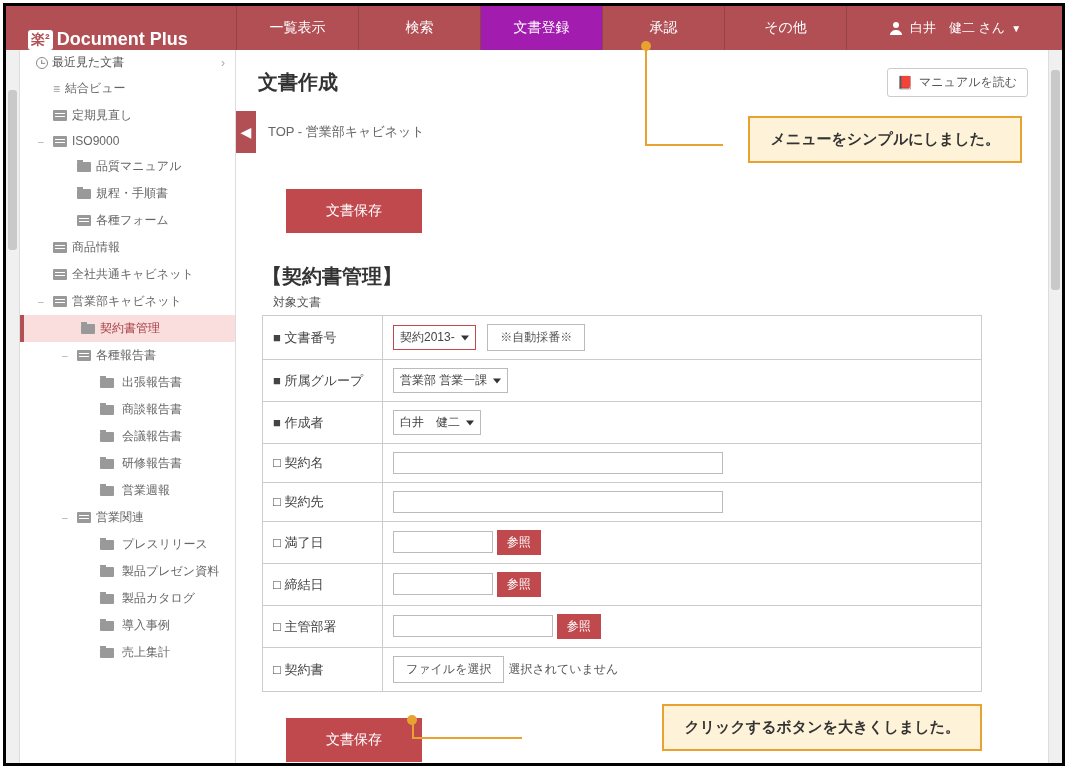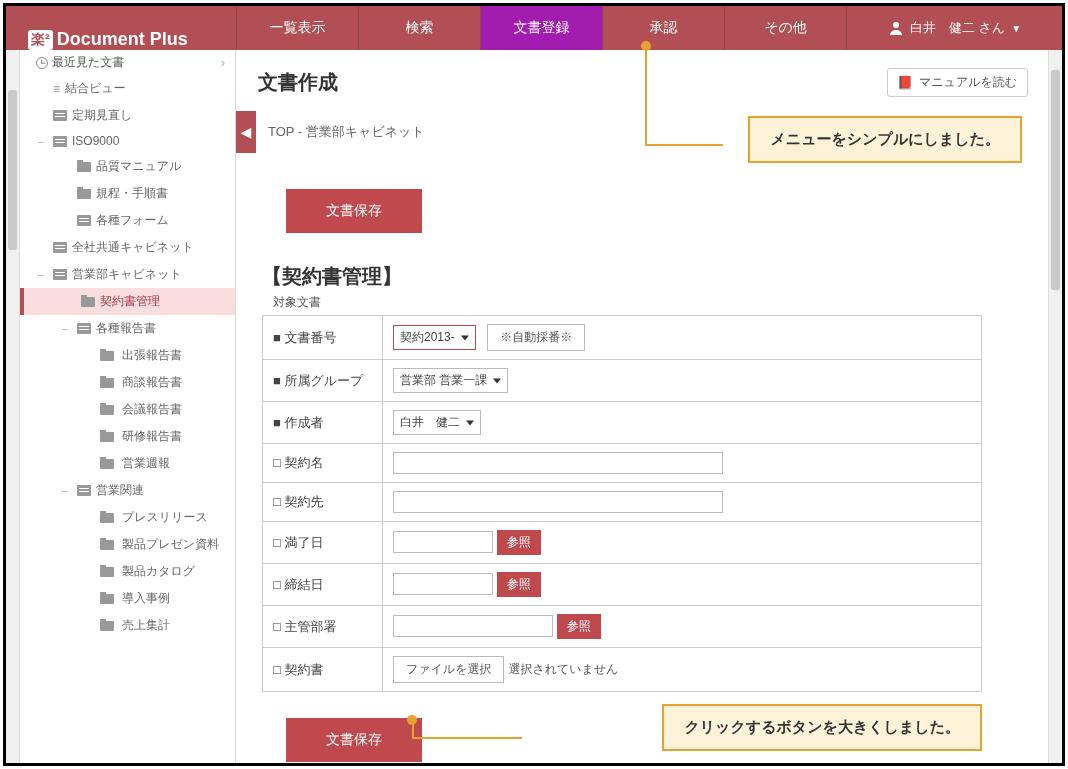--- a/index.html
+++ b/index.html
@@ -125,20 +125,25 @@
               <span>規程・手順書</span>
             </div>
             <div class="tree-row d2">
               <span class="exp"></span>
               <span class="icon-cab"></span>
               <span>各種フォーム</span>
             </div>
             <div class="tree-row d1">
               <span class="exp"></span>
               <span class="icon-cab"></span>
+              <span>商品情報</span>
+            </div>
+            <div class="tree-row d1">
+              <span class="exp"></span>
+              <span class="icon-cab"></span>
               <span>全社共通キャビネット</span>
             </div>
             <div class="tree-row d1">
               <span class="exp">–</span>
               <span class="icon-cab"></span>
               <span>営業部キャビネット</span>
             </div>
             <div class="tree-row d2 selected">
               <span class="exp"></span>
               <span class="icon-folder"></span>

